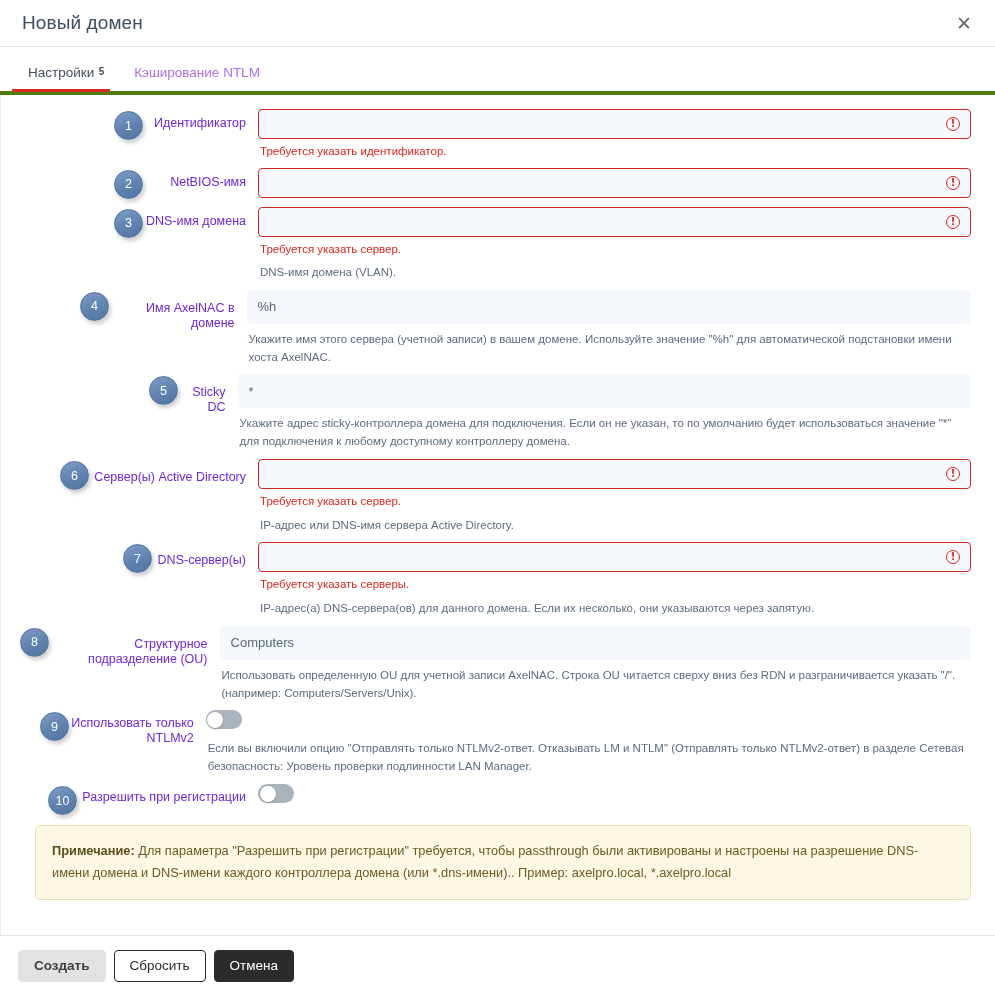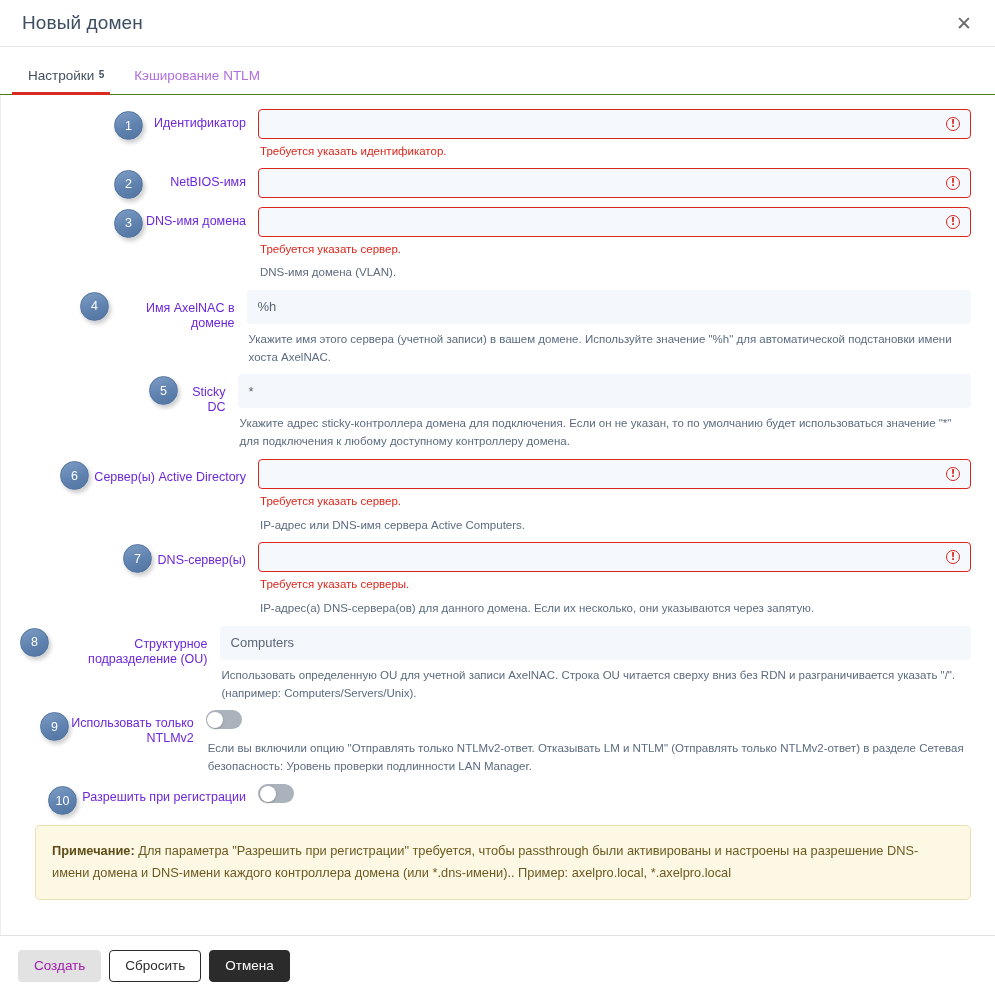--- a/index.html
+++ b/index.html
@@ -49,21 +49,21 @@
     padding: 0;
     font-family: "DejaVu Sans", sans-serif;
   }
 
   
   .tabbar {
     height: 48px;
     flex: 0 0 48px;
     display: flex;
     align-items: flex-end;
-    border-bottom: 1px solid #4d7c0f;
+    border-bottom: 4px solid #4d7c0f;
     background: #fff;
     padding-left: 0;
   }
   .tab {
     position: relative;
     padding: 0 16px 12px 16px;
     font-size: 13.5px;
     cursor: pointer;
     white-space: nowrap;
     line-height: 1;
@@ -216,23 +216,24 @@
   .btn {
     font-size: 13.5px;
     border-radius: 4px;
     padding: 8px 15px;
     cursor: pointer;
     line-height: 1.1;
     font-family: inherit;
   }
   .btn-create {
     background: #e2e2e2;
-    color: #a21caf;
+    color: #404040;
     border: 1px solid #e2e2e2;
     cursor: default;
+    font-weight: bold;
   }
   .btn-reset {
     background: #ffffff;
     color: #2b2b2b;
     border: 1px solid #2b2b2b;
   }
   .btn-cancel {
     background: #2b2b2b;
     color: #ffffff;
     border: 1px solid #2b2b2b;
@@ -332,21 +333,21 @@
       <div class="num-col" style="width:76px;">
           <div class="badge-num">6</div>
         </div>
       <div class="label-col" style="width:169px;padding-top:11px;">Сервер(ы) Active Directory</div>
       <div class="field-col" style="padding-right:12px;">
         <div class="input-box invalid" style="height:30px;">
           <span class="val"></span>
           <span class="err-icon">!</span>
         </div>
         <div class="err-text">Требуется указать сервер.</div>
-        <div class="help-text">IP-адрес или DNS-имя сервера Active Computers.</div>
+        <div class="help-text">IP-адрес или DNS-имя сервера Active Directory.</div>
       </div>
     </div>
 
     <div class="form-row" style="margin-bottom:8px;">
       <div class="num-col" style="width:139px;">
           <div class="badge-num">7</div>
         </div>
       <div class="label-col" style="width:106px;padding-top:11px;">DNS-сервер(ы)</div>
       <div class="field-col" style="padding-right:12px;">
         <div class="input-box invalid" style="height:30px;">

